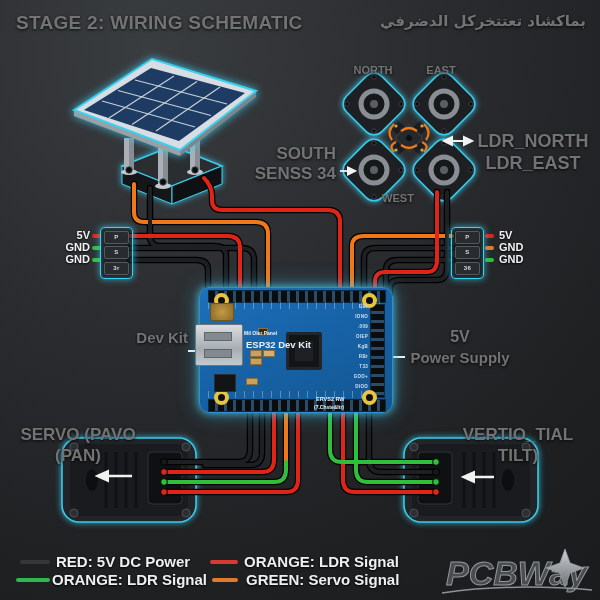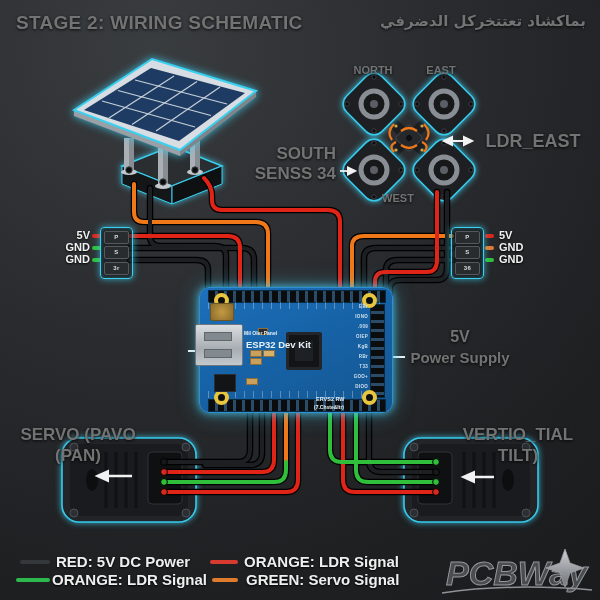--- a/index.html
+++ b/index.html
@@ -282,24 +282,26 @@
 <div class="lbl ctr z3" style="left:348px;top:65px;width:50px;font-size:11px;">NORTH</div>
 <div class="lbl ctr z3" style="left:416px;top:65px;width:50px;font-size:11px;">EAST</div>
 <div class="lbl ctr z3" style="left:373px;top:193px;width:50px;font-size:11px;">WEST</div>
 
 <div class="lbl rgt z3" style="left:230px;top:144px;width:106px;font-size:17px;line-height:1.15;">
   <div>SOUTH</div>
   <div>SENSS 34</div>
 </div>
 
 <div class="lbl ctr z3" style="left:468px;top:131px;width:130px;font-size:18px;line-height:1.22;">
+  <div>LDR_NORTH</div>
   <div>LDR_EAST</div>
 </div>
 
 <div class="lbl rgt z3" style="left:108px;top:329px;width:80px;font-size:15px;line-height:1.25;">
+  <div>Dev Kit</div>
 </div>
 
 <div class="lbl ctr z3" style="left:405px;top:327px;width:110px;font-size:15px;line-height:1.3;">
   <div style="font-size:16px;">5V</div>
   <div>Power Supply</div>
 </div>
 
 <div class="lbl ctr z3" style="left:8px;top:424px;width:140px;font-size:17px;line-height:1.24;">
   <div>SERVO (PAVO</div>
   <div>(PAN)</div>

